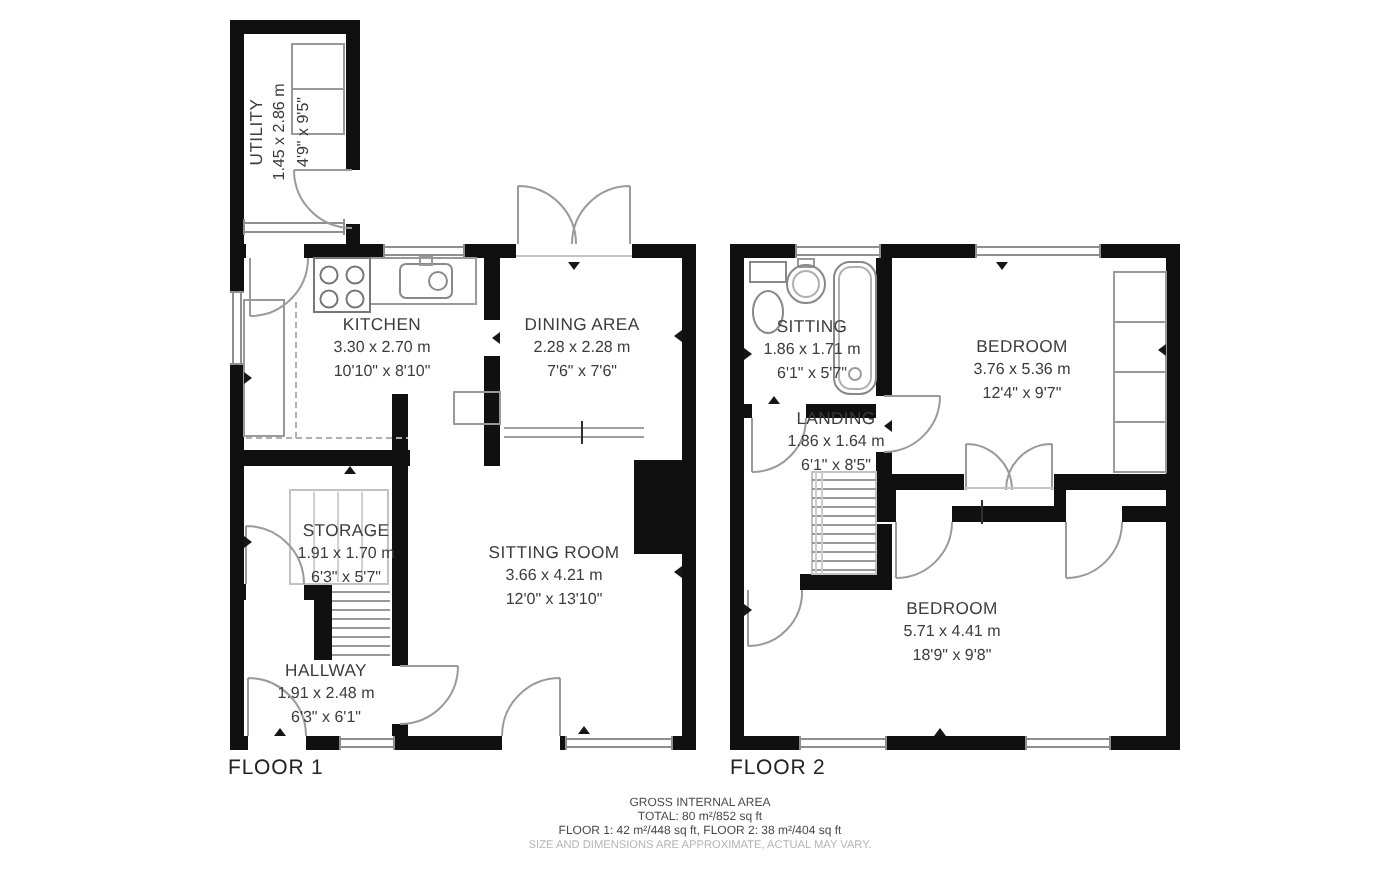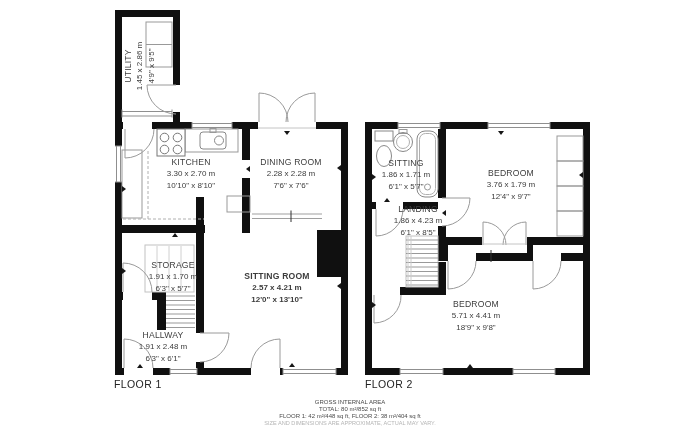--- a/index.html
+++ b/index.html
@@ -238,28 +238,28 @@
     <div class="rdim">4'9" x 9'5"</div>
   </div>
 
   <div class="room-label" style="left:191px;top:174px;">
     <div class="rname">KITCHEN</div>
     <div class="rdim">3.30 x 2.70 m</div>
     <div class="rdim">10'10" x 8'10"</div>
   </div>
 
   <div class="room-label" style="left:291px;top:174px;">
-    <div class="rname">DINING ROOM</div>
+    <div class="rname">DINING AREA</div>
     <div class="rdim">2.28 x 2.28 m</div>
     <div class="rdim">7'6" x 7'6"</div>
   </div>
 
-  <div class="room-label" style="left:277px;top:288px;font-weight:bold;">
+  <div class="room-label" style="left:277px;top:288px;">
     <div class="rname">SITTING ROOM</div>
-    <div class="rdim">2.57 x 4.21 m</div>
+    <div class="rdim">3.66 x 4.21 m</div>
     <div class="rdim">12'0" x 13'10"</div>
   </div>
 
   <div class="room-label" style="left:159px;top:277px;margin-left:14px;">
     <div class="rname">STORAGE</div>
     <div class="rdim">1.91 x 1.70 m</div>
     <div class="rdim">6'3" x 5'7"</div>
   </div>
 
   <div class="room-label" style="left:163px;top:347px;">
@@ -269,27 +269,27 @@
   </div>
 
   <div class="room-label" style="left:406px;top:175px;">
     <div class="rname">SITTING</div>
     <div class="rdim">1.86 x 1.71 m</div>
     <div class="rdim">6'1" x 5'7"</div>
   </div>
 
   <div class="room-label" style="left:418px;top:221px;">
     <div class="rname">LANDING</div>
-    <div class="rdim">1.86 x 4.23 m</div>
+    <div class="rdim">1.86 x 1.64 m</div>
     <div class="rdim">6'1" x 8'5"</div>
   </div>
 
   <div class="room-label" style="left:511px;top:185px;">
     <div class="rname">BEDROOM</div>
-    <div class="rdim">3.76 x 1.79 m</div>
+    <div class="rdim">3.76 x 5.36 m</div>
     <div class="rdim">12'4" x 9'7"</div>
   </div>
 
   <div class="room-label" style="left:476px;top:316px;">
     <div class="rname">BEDROOM</div>
     <div class="rdim">5.71 x 4.41 m</div>
     <div class="rdim">18'9" x 9'8"</div>
   </div>
 
   <div class="floor-label" style="left:114px;top:378px;">FLOOR 1</div>

